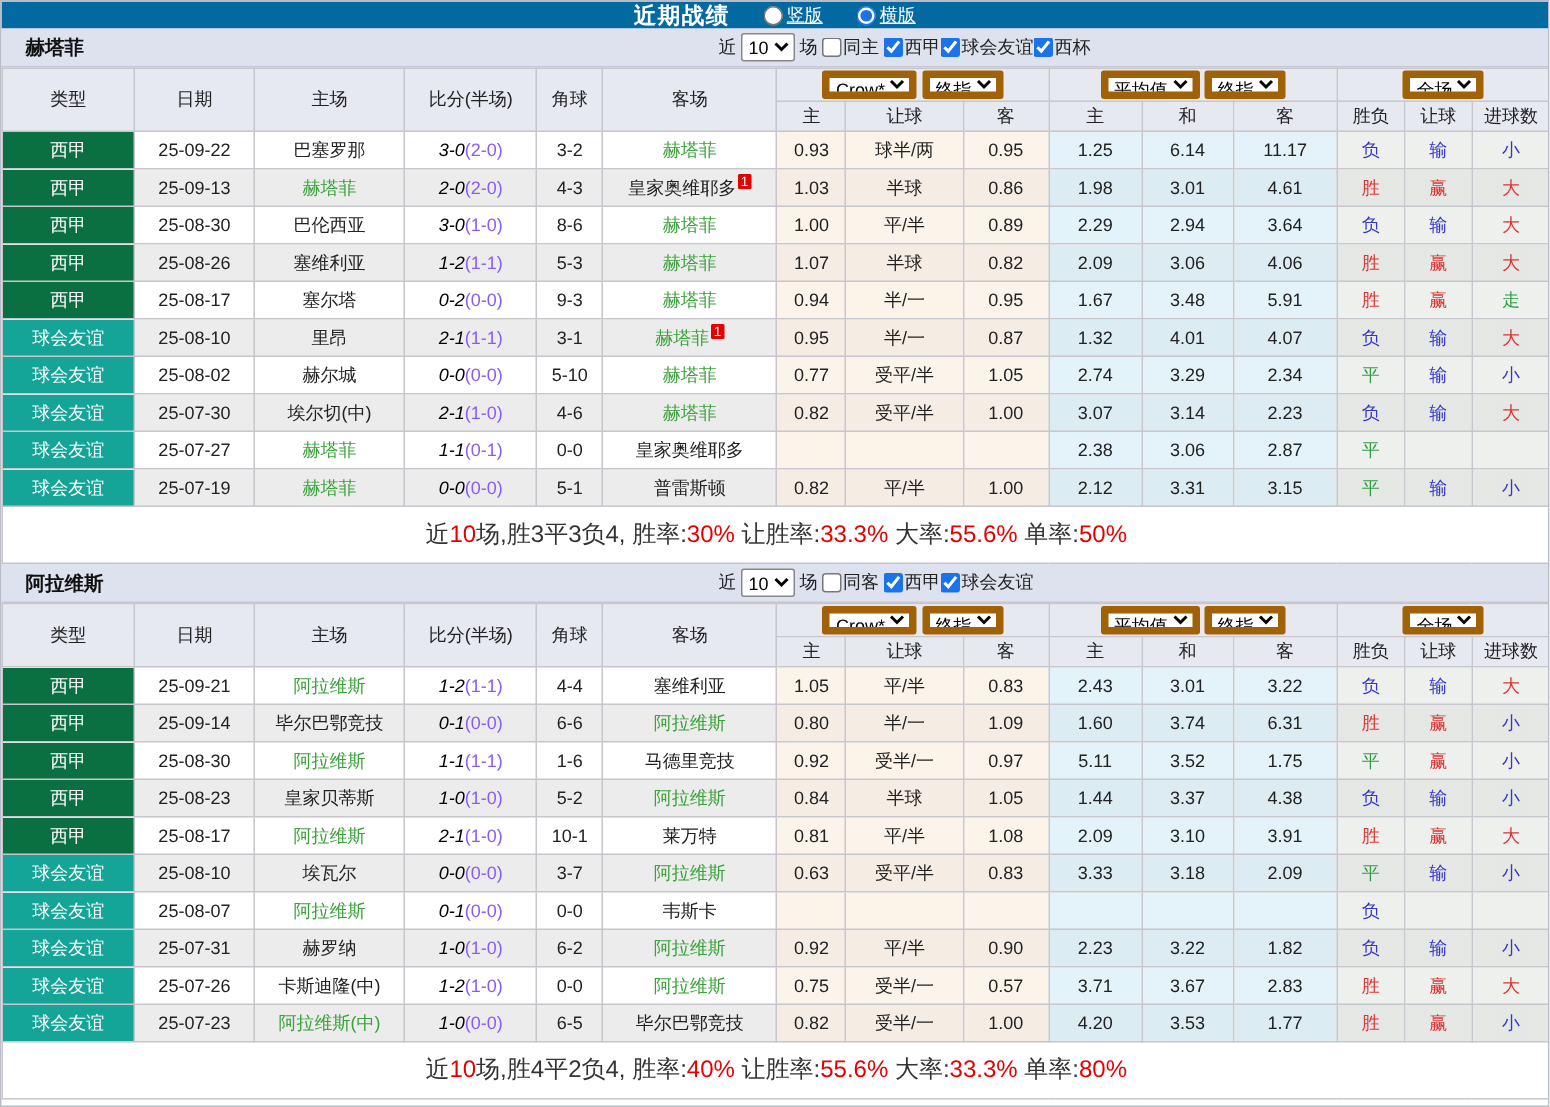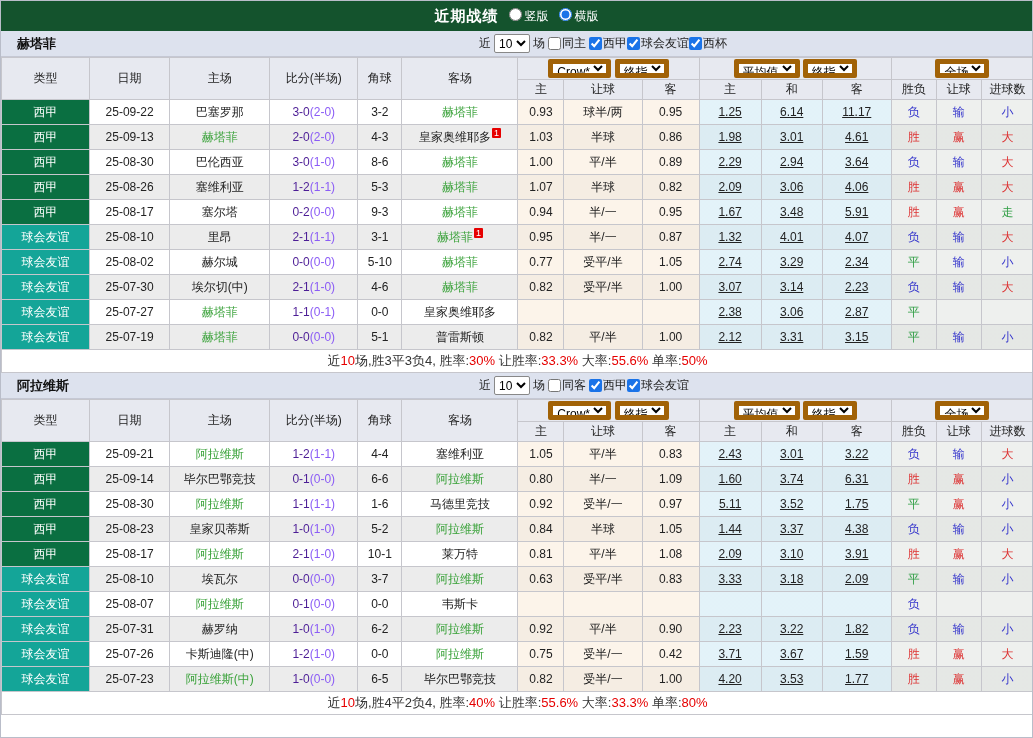--- a/index.html
+++ b/index.html
@@ -1,55 +1,55 @@
 <!DOCTYPE html>
 <html><head>
 <meta charset="utf-8">
 <style>
   * { margin:0; padding:0; box-sizing:border-box; }
   body { background:#f4f4f4; font-family:"Liberation Sans","DejaVu Sans",sans-serif; }
   .page { width:1033px; height:738px; margin:0 auto; background:#fff; border:1px solid #b9bdc9; overflow:hidden; }
 
   
-  .titlebar { height:30px; background:#14532d; display:flex; align-items:center; justify-content:center; gap:10px; color:#fff; }
+  .titlebar { height:18px; background:#0369a1; display:flex; align-items:center; justify-content:center; gap:22px; color:#fff; }
   .titlebar .title { font-weight:bold; font-size:15px; letter-spacing:1px; }
-  .titlebar label { display:flex; gap:3px; font-size:12px; cursor:pointer; }
+  .titlebar label { display:flex; align-items:center; gap:3px; font-size:12px; cursor:pointer;text-decoration:underline; }
   input[type=radio], input[type=checkbox] { accent-color:#1a73e8; width:13px; height:13px; }
 
   
   .band { height:26px; background:#dde2ee; border-bottom:1px solid #c5c8d4; display:flex; align-items:center; position:relative; }
   .band .team { margin-left:16px; font-weight:bold; font-size:13px; color:#111; }
   .filters { position:absolute; left:478px; display:flex; align-items:center; gap:3px; font-size:12px; color:#222; white-space:nowrap; }
   .filters select { font-size:12px; height:19px; border:1px solid #888; background:#fff; border-radius:2px; }
   .filters label { display:flex; align-items:center; gap:1px; cursor:pointer; }
 
   
   table { border-collapse:collapse; table-layout:fixed; width:1033px; font-size:12px; }
   th, td { border:1px solid #c6c6cc; text-align:center; padding:0 1px; white-space:nowrap; overflow:hidden; }
   thead th { background:#e7e9f0; font-weight:normal; color:#222; }
   thead tr.dd-row th { height:22px; }
   thead tr.sub-row th { height:20px; }
   thead select { font-size:12px; height:19px; border:5px solid #a16207; background:#fff; border-radius:2px; }
   tbody td { height:25px; color:#222; }
   tbody tr:nth-child(even) td { background-color:#ececec; }
   td.c-odds { background-image:linear-gradient(rgba(250,238,222,0.65),rgba(250,238,222,0.65)); }
-  td.c-avg  { background-image:linear-gradient(rgba(212,236,246,0.65),rgba(212,236,246,0.65));text-decoration:underline; }
+  td.c-avg  { background-image:linear-gradient(rgba(212,236,246,0.65),rgba(212,236,246,0.65)); }
   td.c-res  { background-image:linear-gradient(rgba(224,228,224,0.55),rgba(224,228,224,0.55)); }
   td.type-badge { color:#fff; font-size:12px; }
   td.bg-green { background:#0a6f41 !important; background-image:none !important; }
   td.bg-teal  { background:#14a598 !important; background-image:none !important; }
   .team-name { color:#222; }
   .team-green { color:#3aa23a; }
-  .s-red { color:#4c1d95; }
+  .s-red { color:#000000;font-style:italic; }
   .s-half { color:#8b5cf6; }
   sup.card { background:#e60000; color:#fff; font-size:9px; line-height:11px; padding:0 2px; margin-left:1px; border-radius:1px; }
   .t-r { color:#dd3333; }
   .t-b { color:#3535cc; }
   .t-g { color:#2f9e44; }
-  tfoot td { height:23px; background:#fff; color:#333; font-size:13px; }
+  tfoot td { height:38px; background:#fff; color:#333; font-size:16px; }
   tfoot .red { color:#e60000; }
 </style>
 </head>
 <body>
 
 <div class="page">
 
   <div class="titlebar">
     <span class="title">近期战绩</span>
     <label>
@@ -531,24 +531,24 @@
           </tr>
           <tr>
             <td class="type-badge bg-teal">球会友谊</td>
             <td>25-07-26</td>
             <td><span class="team-name">卡斯迪隆(中)</span></td>
             <td><span class="s-red">1-2</span><span class="s-half">(1-0)</span></td>
             <td>0-0</td>
             <td><span class="team-name team-green">阿拉维斯</span></td>
             <td class="c-odds">0.75</td>
             <td class="c-odds">受半/一</td>
-            <td class="c-odds">0.42</td>
+            <td class="c-odds">0.57</td>
             <td class="c-avg">3.71</td>
             <td class="c-avg">3.67</td>
-            <td class="c-avg">1.59</td>
+            <td class="c-avg">2.83</td>
             <td class="c-res t-r">胜</td>
             <td class="c-res t-r">赢</td>
             <td class="c-res t-r">大</td>
           </tr>
           <tr>
             <td class="type-badge bg-teal">球会友谊</td>
             <td>25-07-23</td>
             <td><span class="team-name team-green">阿拉维斯(中)</span></td>
             <td><span class="s-red">1-0</span><span class="s-half">(0-0)</span></td>
             <td>6-5</td>

